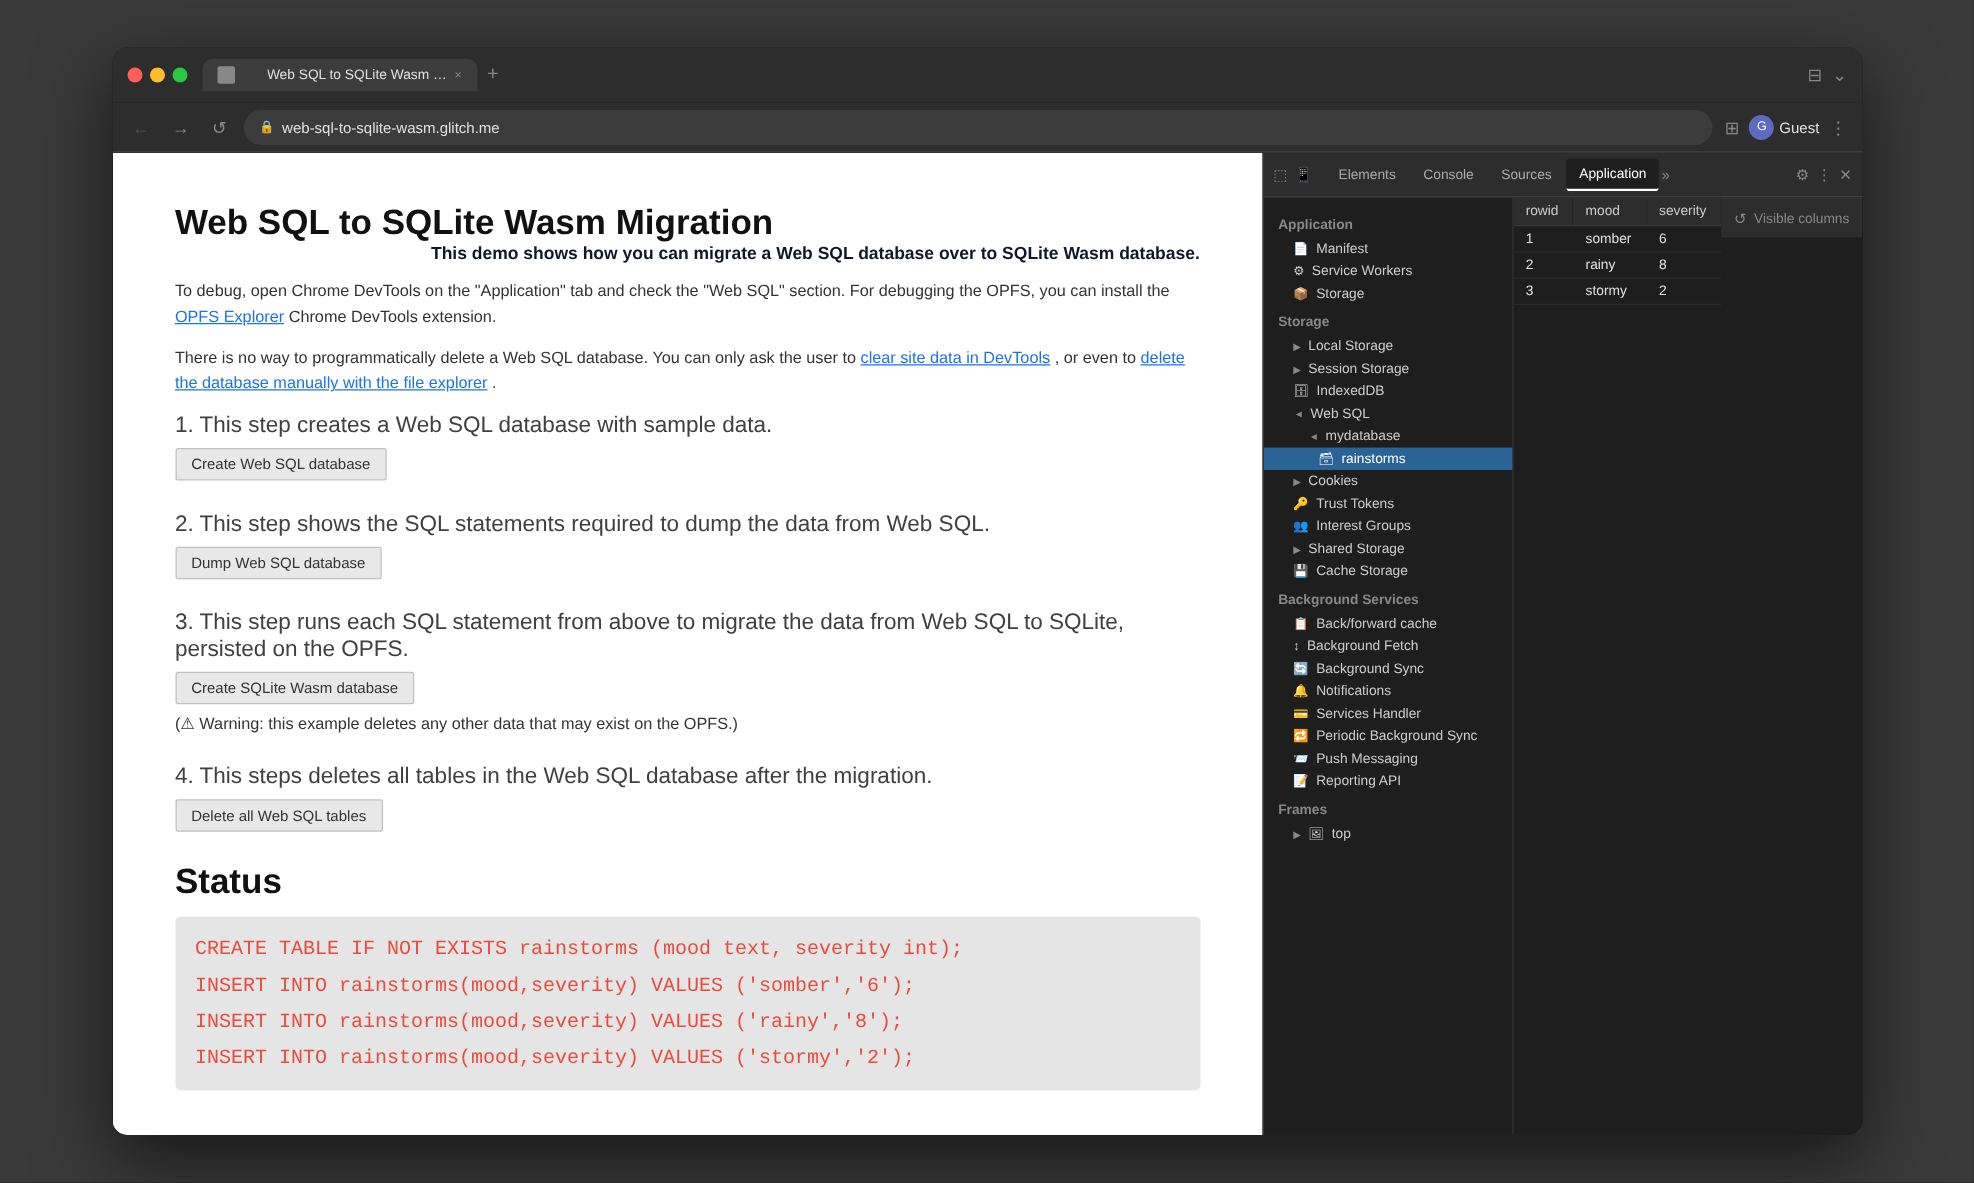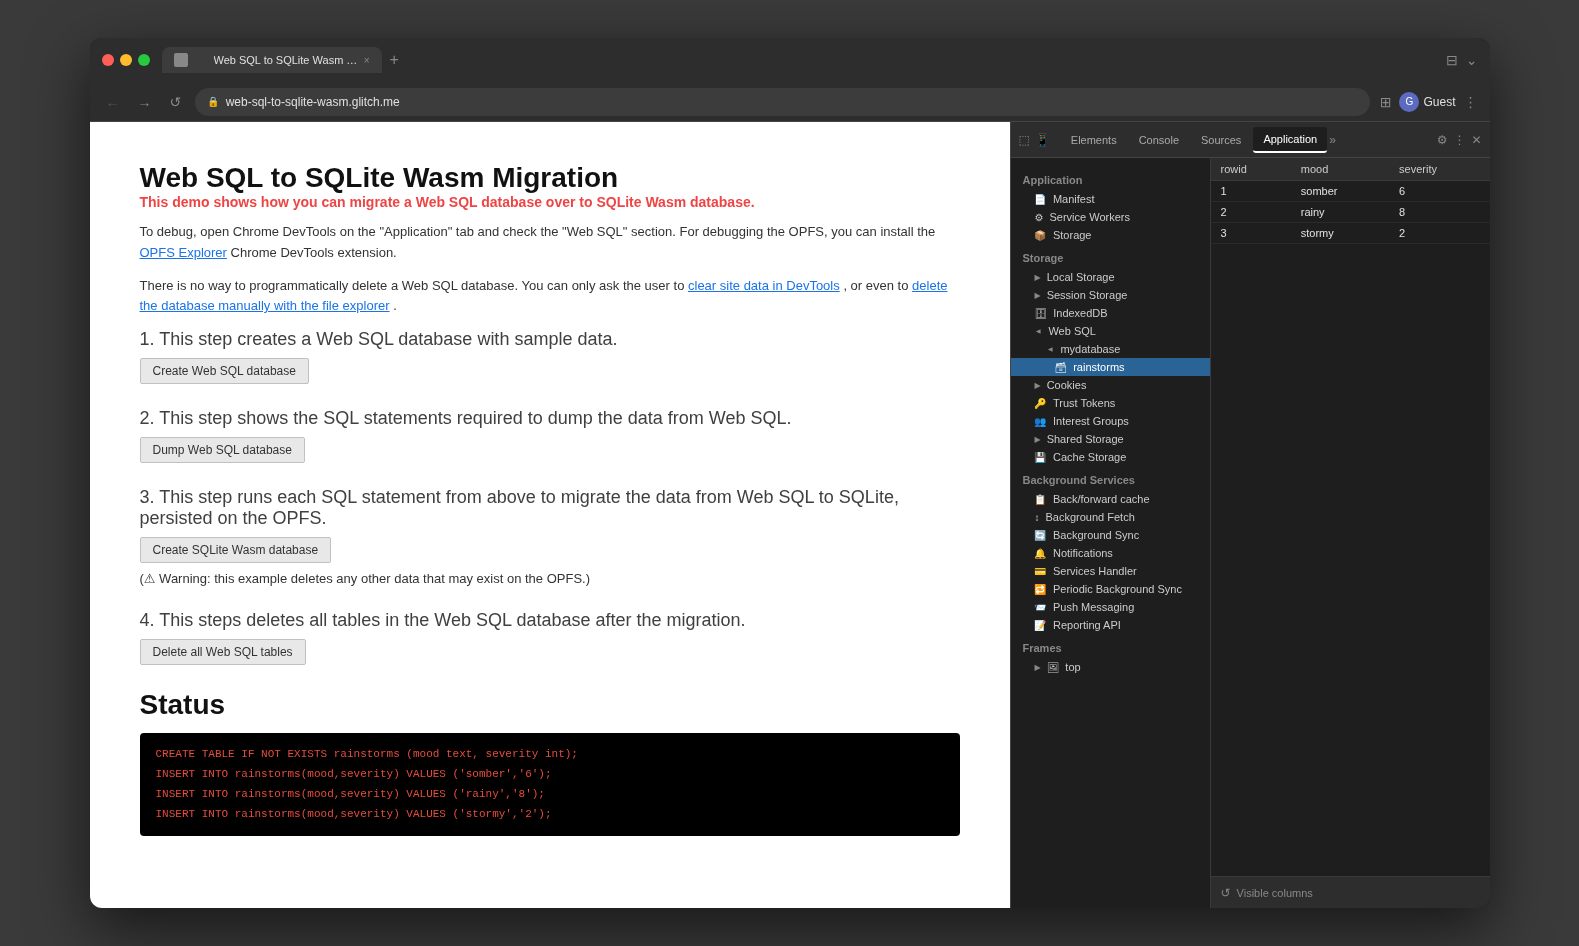--- a/index.html
+++ b/index.html
@@ -98,44 +98,44 @@
 
     
     .webpage {
       flex: 1;
       background: #fff;
       overflow-y: auto;
       padding: 40px 50px;
       color: #333;
     }
     .page-title { font-size: 28px; font-weight: 700; color: #111; margin-bottom: 0; }
-    .page-subtitle { font-weight: 700; font-size: 14px; margin-bottom: 12px; color: #ef4444; }
+    .page-subtitle { font-weight: 700; font-size: 14px; margin-bottom: 12px; color: #0f172a; text-align: right; }
     .page-text { font-size: 13px; line-height: 1.6; color: #333; margin-bottom: 12px; }
     .page-link { color: #1a73e8; text-decoration: underline; cursor: pointer; }
     .step-list { list-style: none; padding: 0; }
     .step-item { margin-bottom: 24px; }
     .step-text { font-size: 18px; color: #404040; margin-bottom: 8px; }
     .step-btn {
       background: #e8e8e8;
       border: 1px solid #c0c0c0;
       border-radius: 2px;
       padding: 5px 12px;
       font-size: 12px;
       color: #333;
       cursor: pointer;
     }
     .warning-text { font-size: 13px; color: #333; margin-bottom: 8px; margin-top: -8px; }
     .status-section { margin-top: 20px; }
     .status-title { font-size: 28px; font-weight: 700; color: #111; margin-bottom: 12px; }
     .code-output {
-      background: #000000;
+      background: #e5e5e5;
       padding: 12px 16px;
       border-radius: 4px;
       font-family: 'Courier New', monospace;
-      font-size: 11px;
+      font-size: 16px;
       line-height: 1.8;
     }
     .code-line { color: #e74c3c; }
 
     
     .devtools {
       width: 480px;
       background: #1e1e1e;
       border-left: 1px solid #444;
       display: flex;
@@ -209,21 +209,21 @@
     .sidebar-icon { font-size: 10px; flex-shrink: 0; }
     .expand-arrow { font-size: 8px; color: #888; flex-shrink: 0; }
     .expand-arrow.open { transform: rotate(90deg); }
 
     
     .dt-main {
       flex: 1;
       background: #1e1e1e;
       overflow: hidden;
       display: flex;
-      flex-direction: column;
+      flex-direction: row;
     }
 
     
     .dt-table {
       flex: 1;
       overflow: auto;
     }
     .dt-table table {
       width: 100%;
       border-collapse: collapse;

